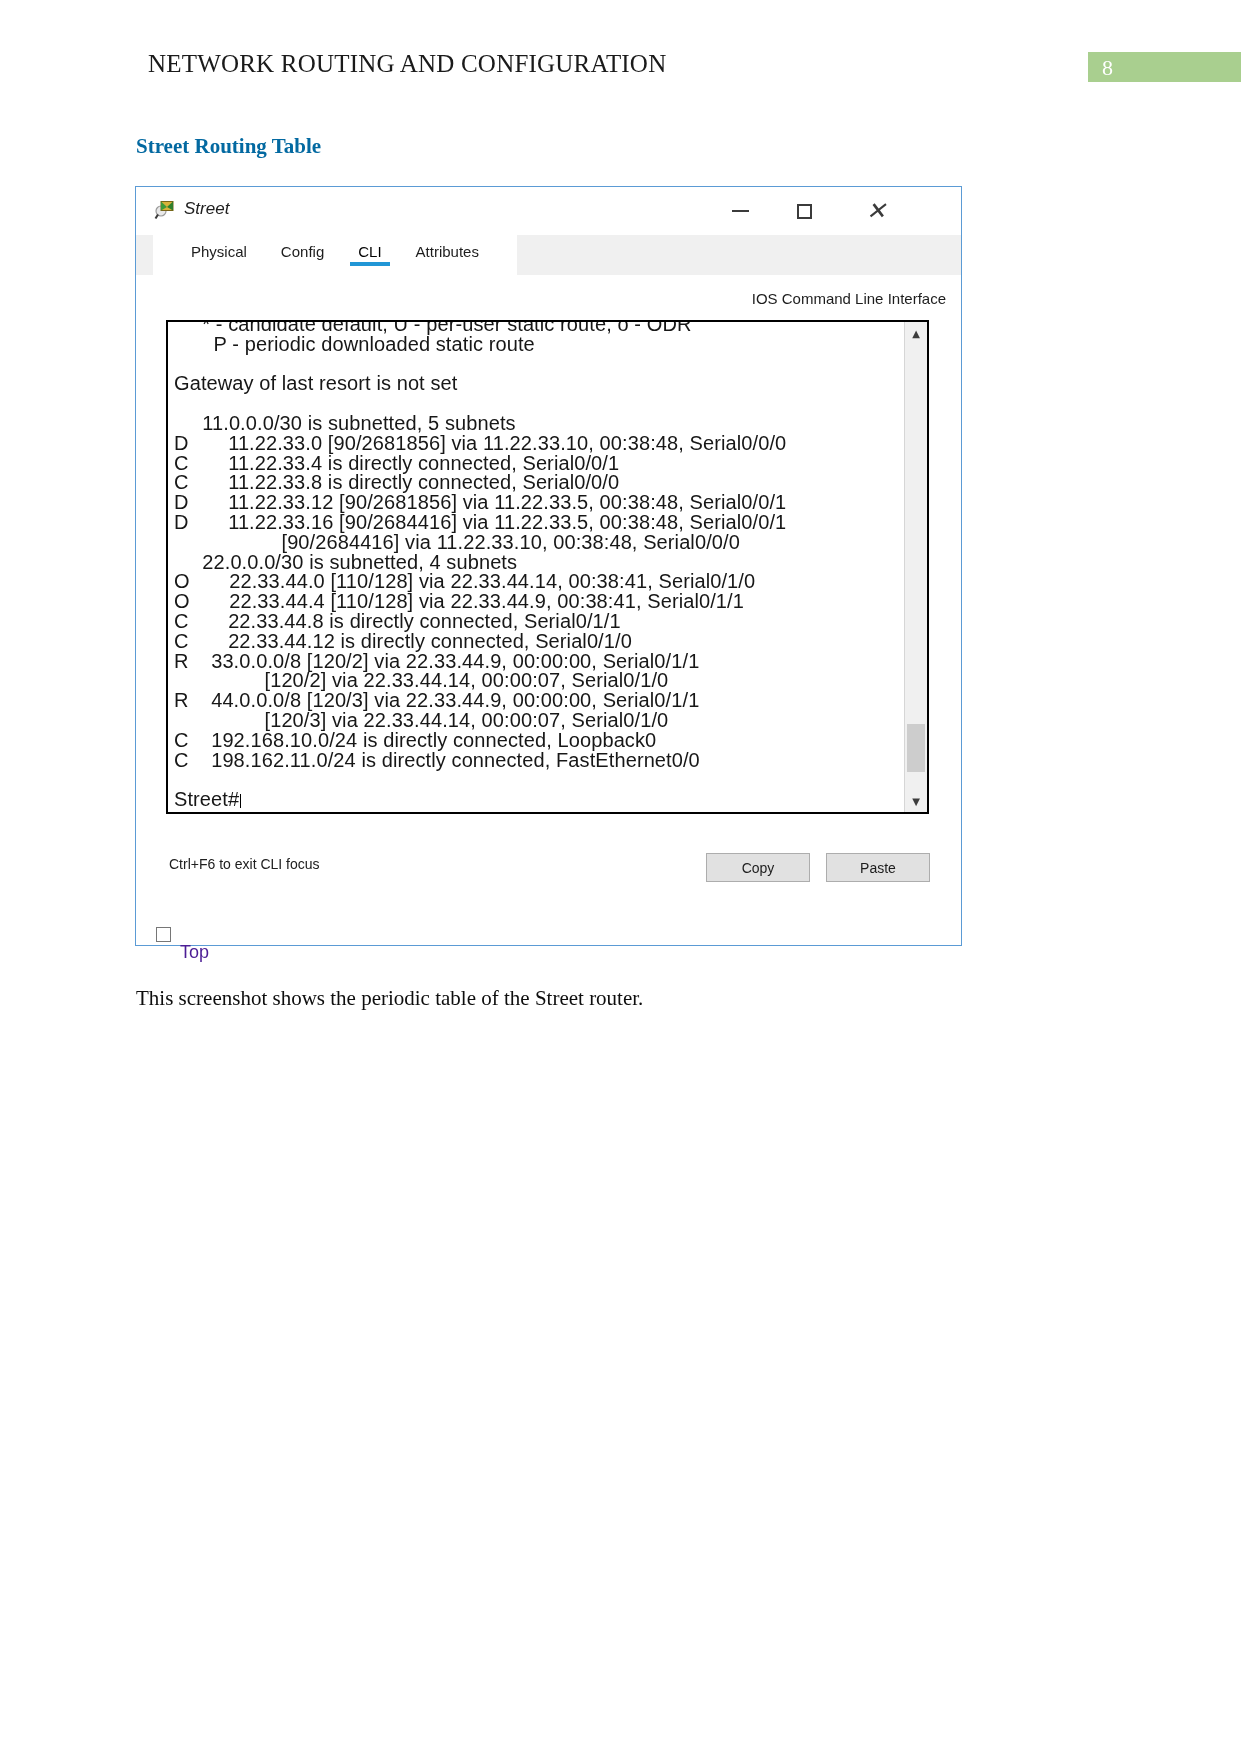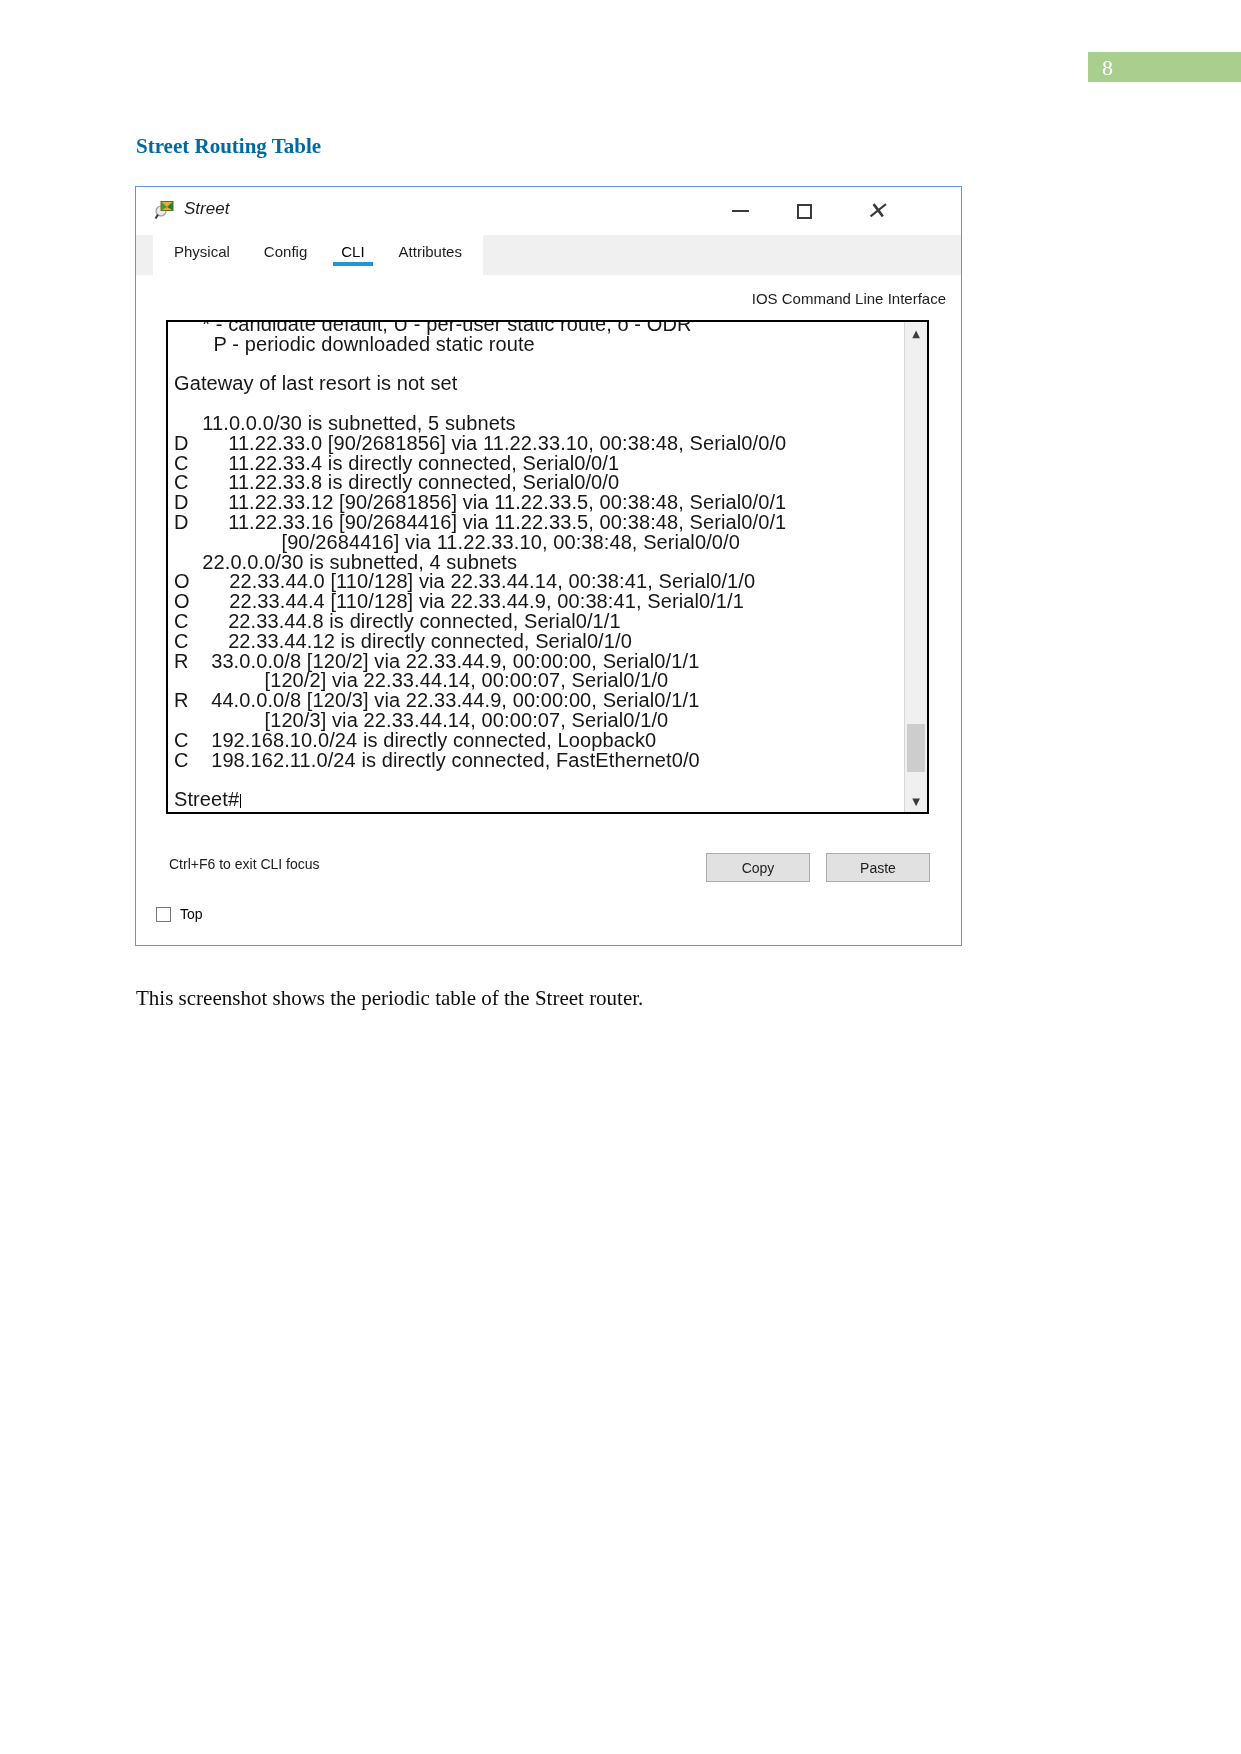--- a/index.html
+++ b/index.html
@@ -137,21 +137,21 @@
     box-sizing: border-box;
   }
   .tabs-inner {
     position: absolute;
     left: 17px;
     top: 0;
     height: 40px;
     background: #ffffff;
     display: flex;
     align-items: flex-start;
-    padding: 0 4px;
+    padding: 0 21px;
   }
   .tab {
     position: relative;
     padding: 8px 17px 0 17px;
     font-family: "Liberation Sans", sans-serif;
     font-size: 15px;
     color: #1d1d1d;
     height: 40px;
     box-sizing: border-box;
     white-space: nowrap;
@@ -298,38 +298,40 @@
   .checkbox-box {
     width: 15px;
     height: 15px;
     border: 1px solid #767676;
     background: #ffffff;
     box-sizing: border-box;
   }
   .top-label {
     margin-left: 9px;
     font-family: "Liberation Sans", sans-serif;
-    font-size: 14px;
-    color: #000000;
+    font-size: 18px;
+    color: #4c1d95;
+    margin-top: 36px;
   }
 
   
   .caption {
     position: absolute;
     left: 136px;
     top: 986px;
     font-family: "Liberation Serif", serif;
     font-size: 21px;
     color: #0e0e0e;
   }
 </style>
 </head>
 <body>
 
 <div class="doc-header">
+  <div class="doc-header-title">NETWORK ROUTING AND CONFIGURATION</div>
   <div class="page-badge">
     <span class="page-badge-num">8</span>
   </div>
 </div>
 
 <div class="section-heading">Street Routing Table</div>
 
 <div class="app-window">
 
   <div class="titlebar">

